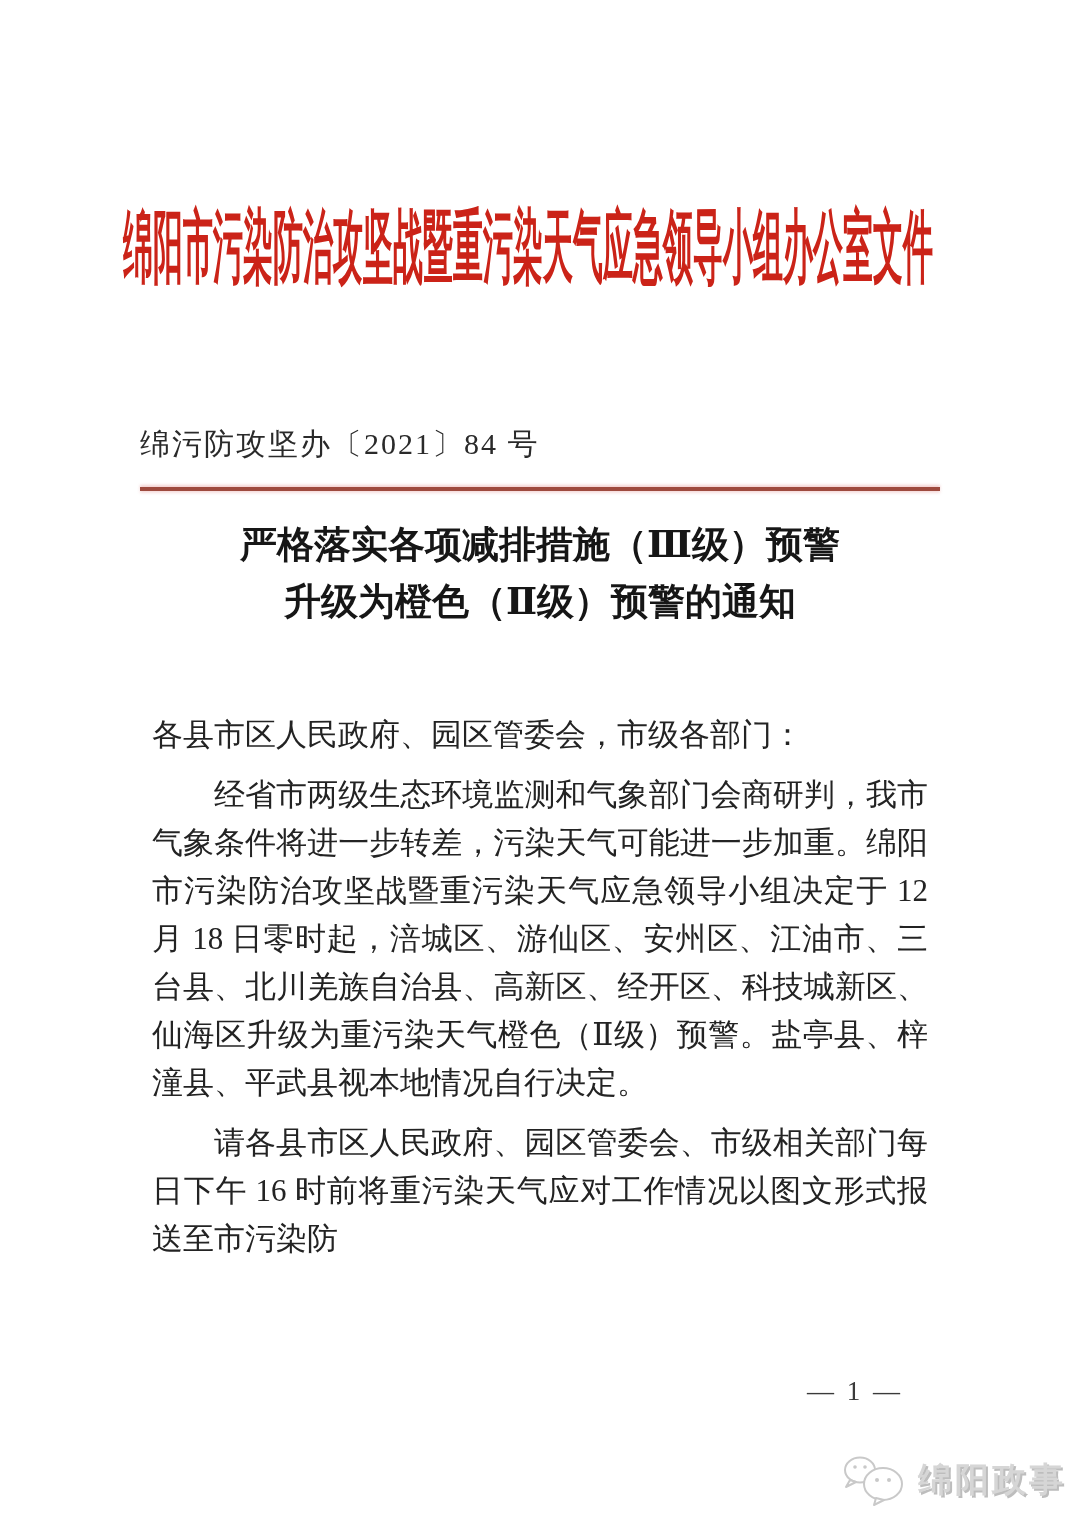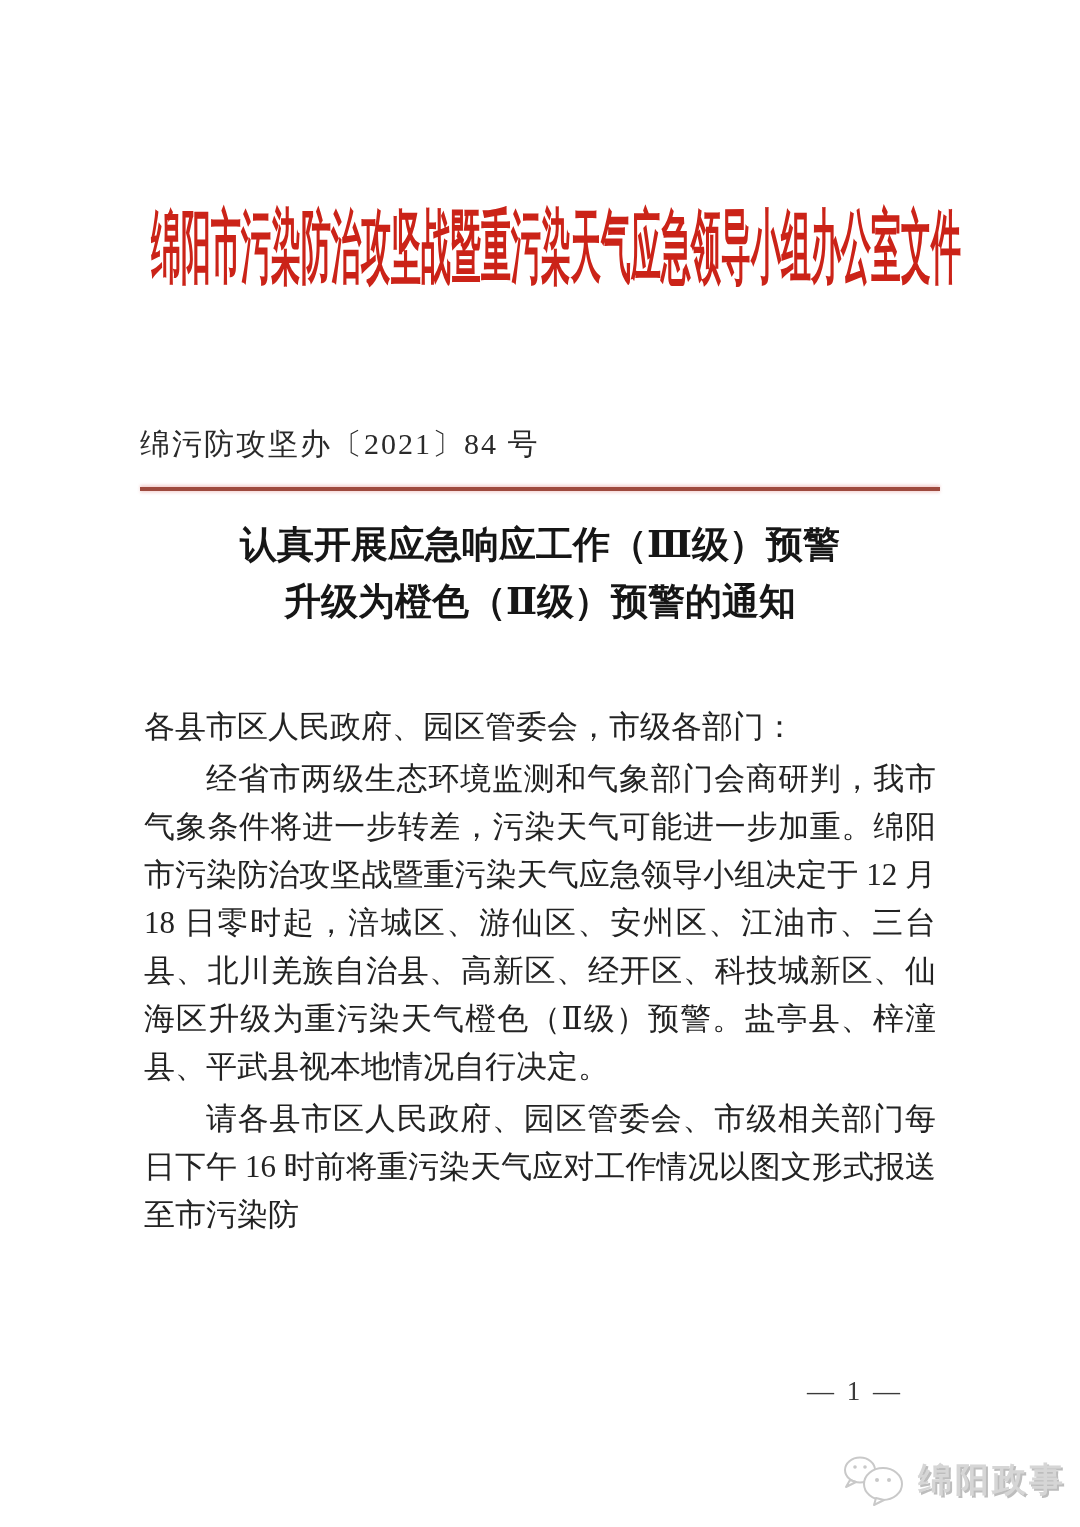--- a/index.html
+++ b/index.html
@@ -13,21 +13,21 @@
     height: 1527px;
     background: #ffffff;
     overflow: hidden;
     font-family: "Liberation Serif", "DejaVu Serif", serif;
     color: var(--text-black, #1f1f1f);
   }
   
   .banner {
     position: absolute;
     top: 196px;
-    left: 156px;
+    left: 128px;
     width: 800px;
     height: 104px;
     display: flex;
     align-items: center;
     justify-content: center;
     overflow: visible;
   }
   .banner-text {
     white-space: nowrap;
     font-size: 80px;
@@ -82,21 +82,21 @@
     position: absolute;
     top: 699px;
     left: 140px;
     width: 800px;
     font-size: 31px;
     line-height: 48px;
     text-align: justify;
     color: #232323;
   }
   .body-text p {
-    margin: 4px;
+    margin: 12px;
     text-indent: 2em;
   }
   .body-text p.salutation {
     text-indent: 0;
   }
   
   .page-number {
     position: absolute;
     top: 1376px;
     right: 177px;
@@ -134,21 +134,21 @@
 
   <div class="banner">
     <span class="banner-text">绵阳市污染防治攻坚战暨重污染天气应急领导小组办公室文件</span>
   </div>
 
   <div class="doc-number">绵污防攻坚办〔2021〕84 号</div>
 
   <div class="red-rule"></div>
 
   <div class="doc-title">
-    <div>认真开展应急响应工作（Ⅲ级）预警</div>
+    <div>严格落实各项减排措施（Ⅲ级）预警</div>
     <div>升级为橙色（Ⅱ级）预警的通知</div>
   </div>
 
   <div class="body-text">
     <p class="salutation">各县市区人民政府、园区管委会，市级各部门：</p>
     <p>经省市两级生态环境监测和气象部门会商研判，我市气象条件将进一步转差，污染天气可能进一步加重。绵阳市污染防治攻坚战暨重污染天气应急领导小组决定于 12 月 18 日零时起，涪城区、游仙区、安州区、江油市、三台县、北川羌族自治县、高新区、经开区、科技城新区、仙海区升级为重污染天气橙色（Ⅱ级）预警。盐亭县、梓潼县、平武县视本地情况自行决定。</p>
     <p>请各县市区人民政府、园区管委会、市级相关部门每日下午 16 时前将重污染天气应对工作情况以图文形式报送至市污染防</p>
   </div>
 
   <div class="page-number">— 1 —</div>

